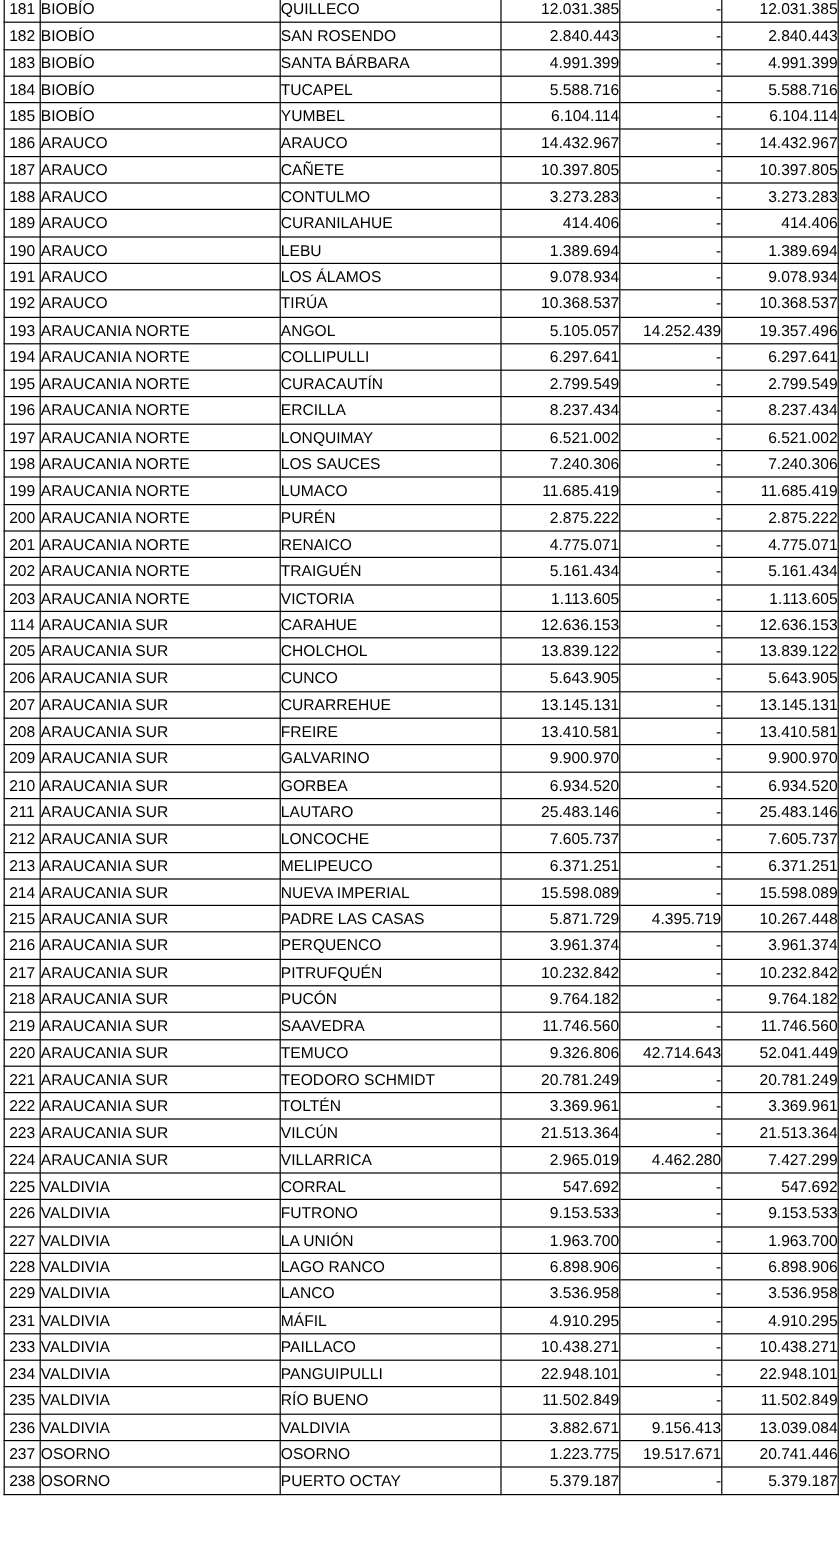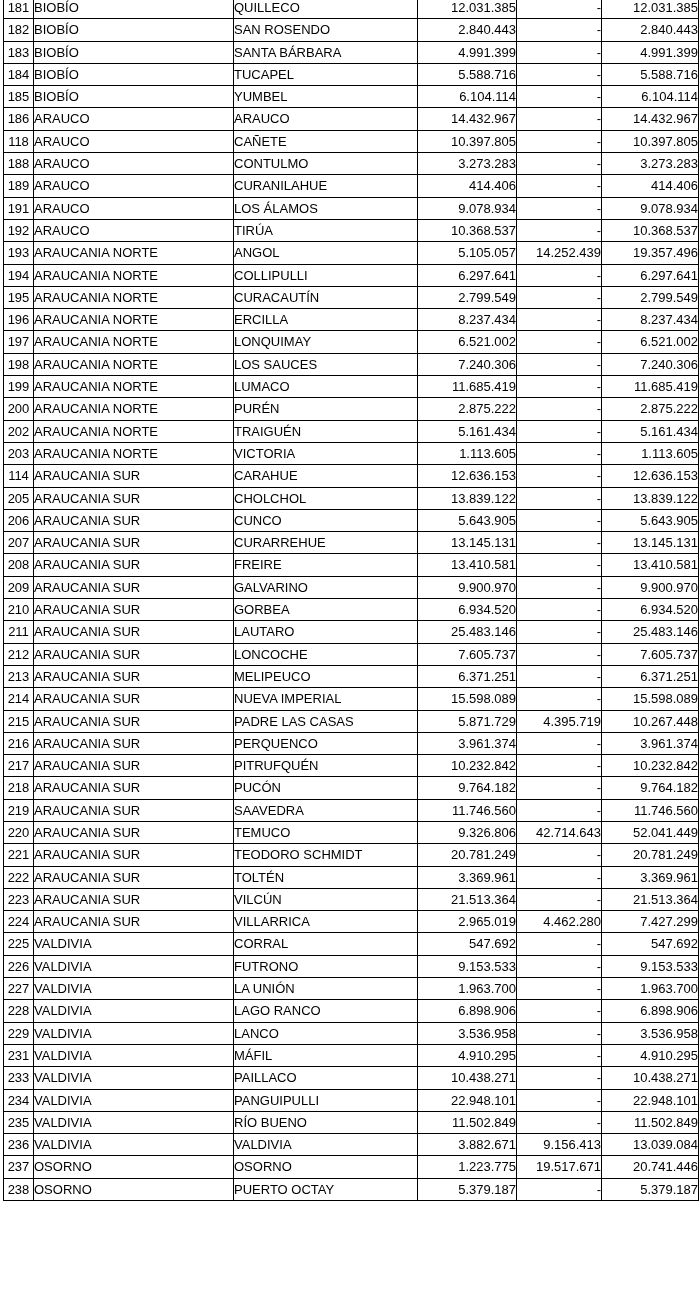--- a/index.html
+++ b/index.html
@@ -93,21 +93,21 @@
   </tr>
         <tr>
     <td class="c-num">186</td>
     <td class="c-text">ARAUCO</td>
     <td class="c-text">ARAUCO</td>
     <td class="c-val">14.432.967</td>
     <td class="c-val dash-cell">-</td>
     <td class="c-val">14.432.967</td>
   </tr>
         <tr>
-    <td class="c-num">118</td>
+    <td class="c-num">187</td>
     <td class="c-text">ARAUCO</td>
     <td class="c-text">CAÑETE</td>
     <td class="c-val">10.397.805</td>
     <td class="c-val dash-cell">-</td>
     <td class="c-val">10.397.805</td>
   </tr>
         <tr>
     <td class="c-num">188</td>
     <td class="c-text">ARAUCO</td>
     <td class="c-text">CONTULMO</td>
@@ -115,20 +115,28 @@
     <td class="c-val dash-cell">-</td>
     <td class="c-val">3.273.283</td>
   </tr>
         <tr>
     <td class="c-num">189</td>
     <td class="c-text">ARAUCO</td>
     <td class="c-text">CURANILAHUE</td>
     <td class="c-val">414.406</td>
     <td class="c-val dash-cell">-</td>
     <td class="c-val">414.406</td>
+  </tr>
+        <tr>
+    <td class="c-num">190</td>
+    <td class="c-text">ARAUCO</td>
+    <td class="c-text">LEBU</td>
+    <td class="c-val">1.389.694</td>
+    <td class="c-val dash-cell">-</td>
+    <td class="c-val">1.389.694</td>
   </tr>
         <tr>
     <td class="c-num">191</td>
     <td class="c-text">ARAUCO</td>
     <td class="c-text">LOS ÁLAMOS</td>
     <td class="c-val">9.078.934</td>
     <td class="c-val dash-cell">-</td>
     <td class="c-val">9.078.934</td>
   </tr>
         <tr>
@@ -195,20 +203,28 @@
     <td class="c-val dash-cell">-</td>
     <td class="c-val">11.685.419</td>
   </tr>
         <tr>
     <td class="c-num">200</td>
     <td class="c-text">ARAUCANIA NORTE</td>
     <td class="c-text">PURÉN</td>
     <td class="c-val">2.875.222</td>
     <td class="c-val dash-cell">-</td>
     <td class="c-val">2.875.222</td>
+  </tr>
+        <tr>
+    <td class="c-num">201</td>
+    <td class="c-text">ARAUCANIA NORTE</td>
+    <td class="c-text">RENAICO</td>
+    <td class="c-val">4.775.071</td>
+    <td class="c-val dash-cell">-</td>
+    <td class="c-val">4.775.071</td>
   </tr>
         <tr>
     <td class="c-num">202</td>
     <td class="c-text">ARAUCANIA NORTE</td>
     <td class="c-text">TRAIGUÉN</td>
     <td class="c-val">5.161.434</td>
     <td class="c-val dash-cell">-</td>
     <td class="c-val">5.161.434</td>
   </tr>
         <tr>

